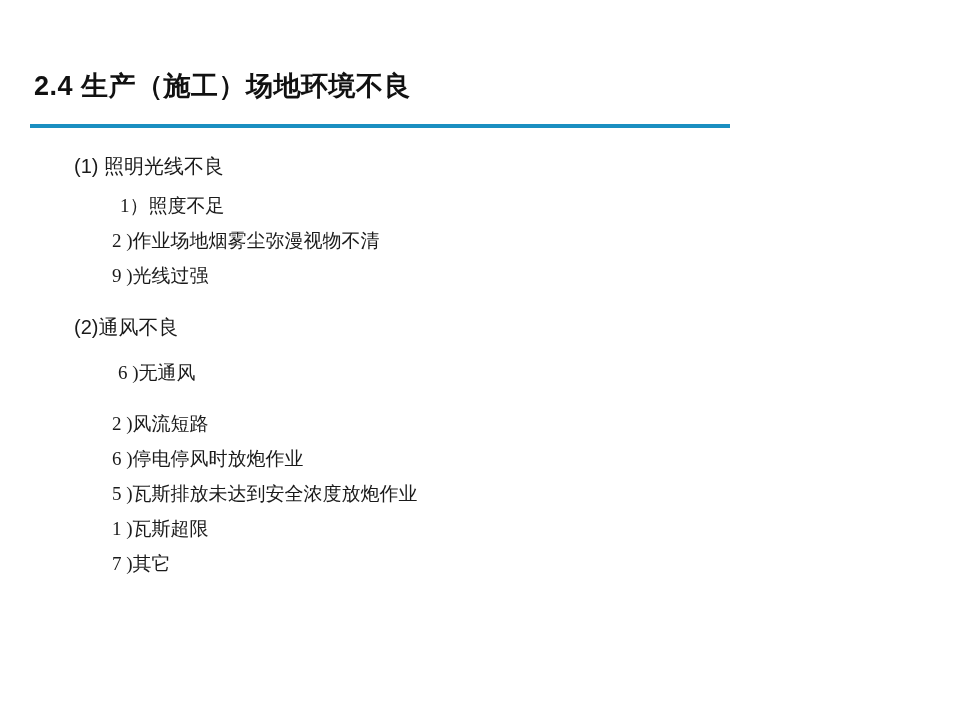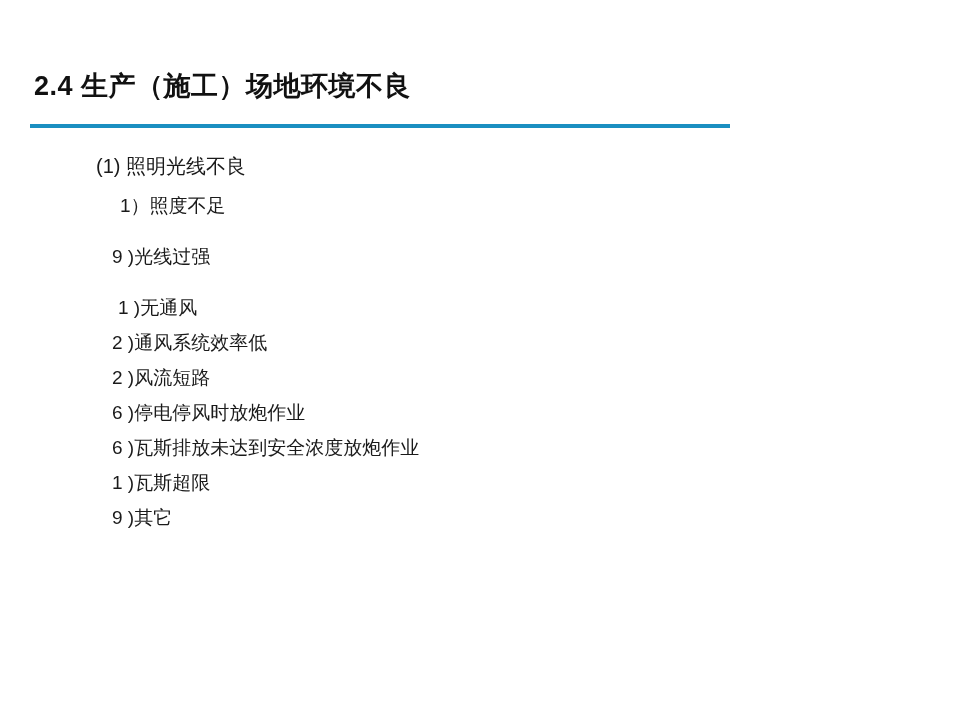--- a/index.html
+++ b/index.html
@@ -44,66 +44,68 @@
     top: 140px;
     width: 960px;
   }
   .line {
     font-size: 19px;
     color: #1a1a1a;
     line-height: 1.0;
     white-space: nowrap;
   }
   .lvl1 {
-    padding-left: 96px;
+    padding-left: 74px;
     font-size: 20px;
     margin-top: 16px;
     margin-bottom: 10px;
   }
   .lvl2 {
     padding-left: 112px;
     font-size: 19px;
     margin-top: 0;
     margin-bottom: 0;
+    font-family: Liberation Serif, serif;
   }
   .spacer-sm { height: 16px; }
   .spacer-xs { height: 10px; }
 </style>
 </head>
 <body>
 
 <div class="slide">
 
   <div class="slide-title">2.4 生产（施工）场地环境不良</div>
   <div class="title-rule"></div>
 
   <div class="body-block">
 
     <div class="line lvl1">(1) 照明光线不良</div>
 
     <div class="spacer-xs"></div>
 
     <div class="line lvl2" style="padding-left:120px">1）照度不足</div>
     <div class="spacer-sm"></div>
+    <div class="line lvl2">2 )作业场地烟雾尘弥漫视物不清</div>
     <div class="spacer-sm"></div>
     <div class="line lvl2">9 )光线过强</div>
 
     <div class="spacer-sm"></div>
 
+    <div class="line lvl1">(2)通风不良</div>
 
     <div class="spacer-sm"></div>
 
-    <div class="line lvl2" style="padding-left:118px">1 )无通风</div>
+    <div class="line lvl2" style="padding-left:118px">6 )无通风</div>
     <div class="spacer-sm"></div>
-    <div class="line lvl2">2 )通风系统效率低</div>
     <div class="spacer-sm"></div>
     <div class="line lvl2">2 )风流短路</div>
     <div class="spacer-sm"></div>
     <div class="line lvl2">6 )停电停风时放炮作业</div>
     <div class="spacer-sm"></div>
-    <div class="line lvl2">6 )瓦斯排放未达到安全浓度放炮作业</div>
+    <div class="line lvl2">5 )瓦斯排放未达到安全浓度放炮作业</div>
     <div class="spacer-sm"></div>
     <div class="line lvl2">1 )瓦斯超限</div>
     <div class="spacer-sm"></div>
-    <div class="line lvl2">9 )其它</div>
+    <div class="line lvl2">7 )其它</div>
 
   </div>
 </div>
 
 </body></html>

